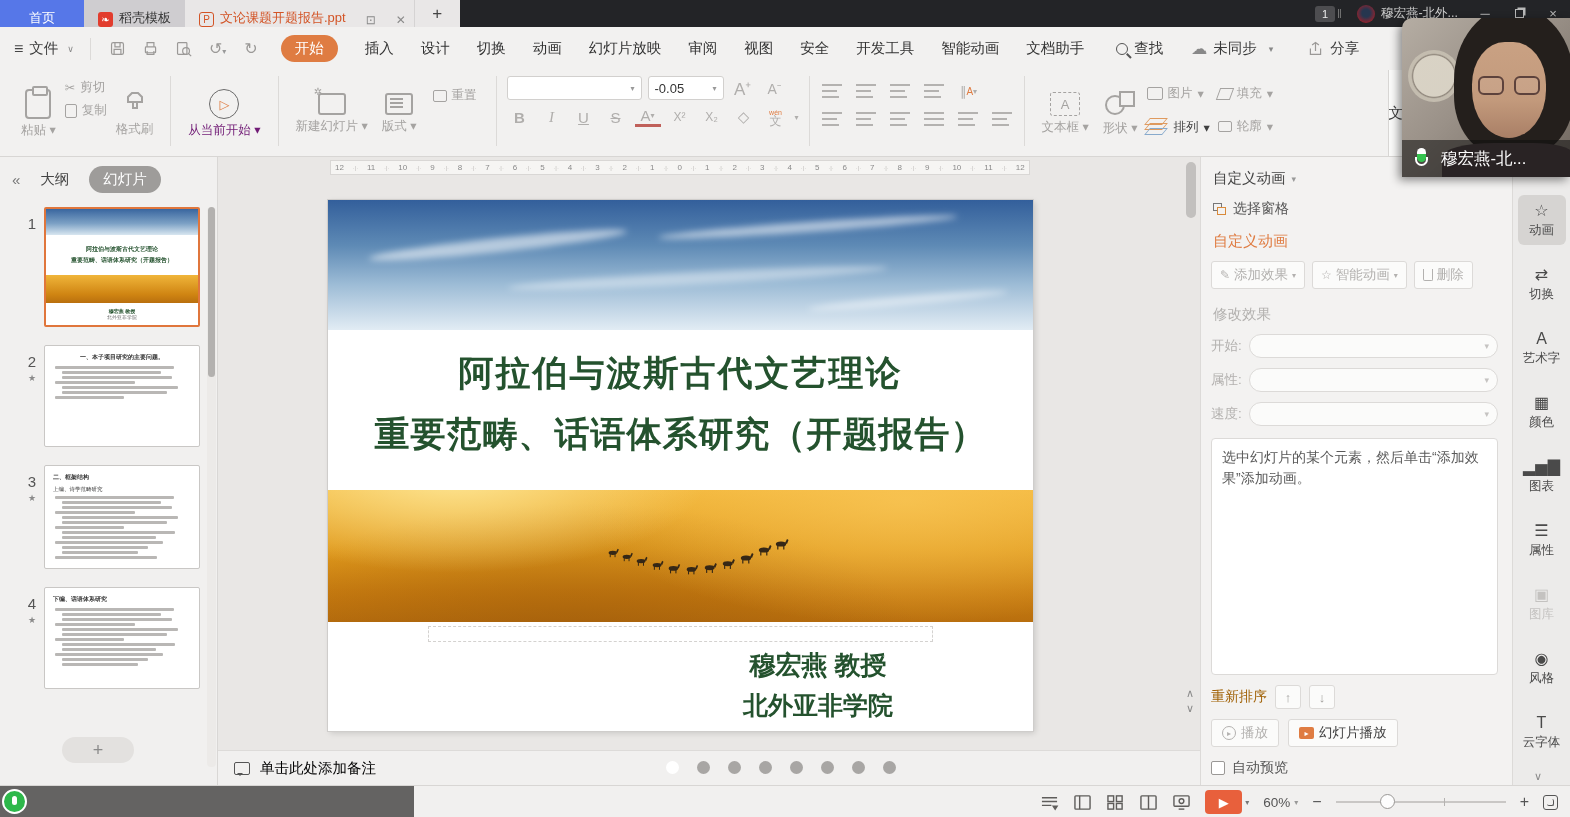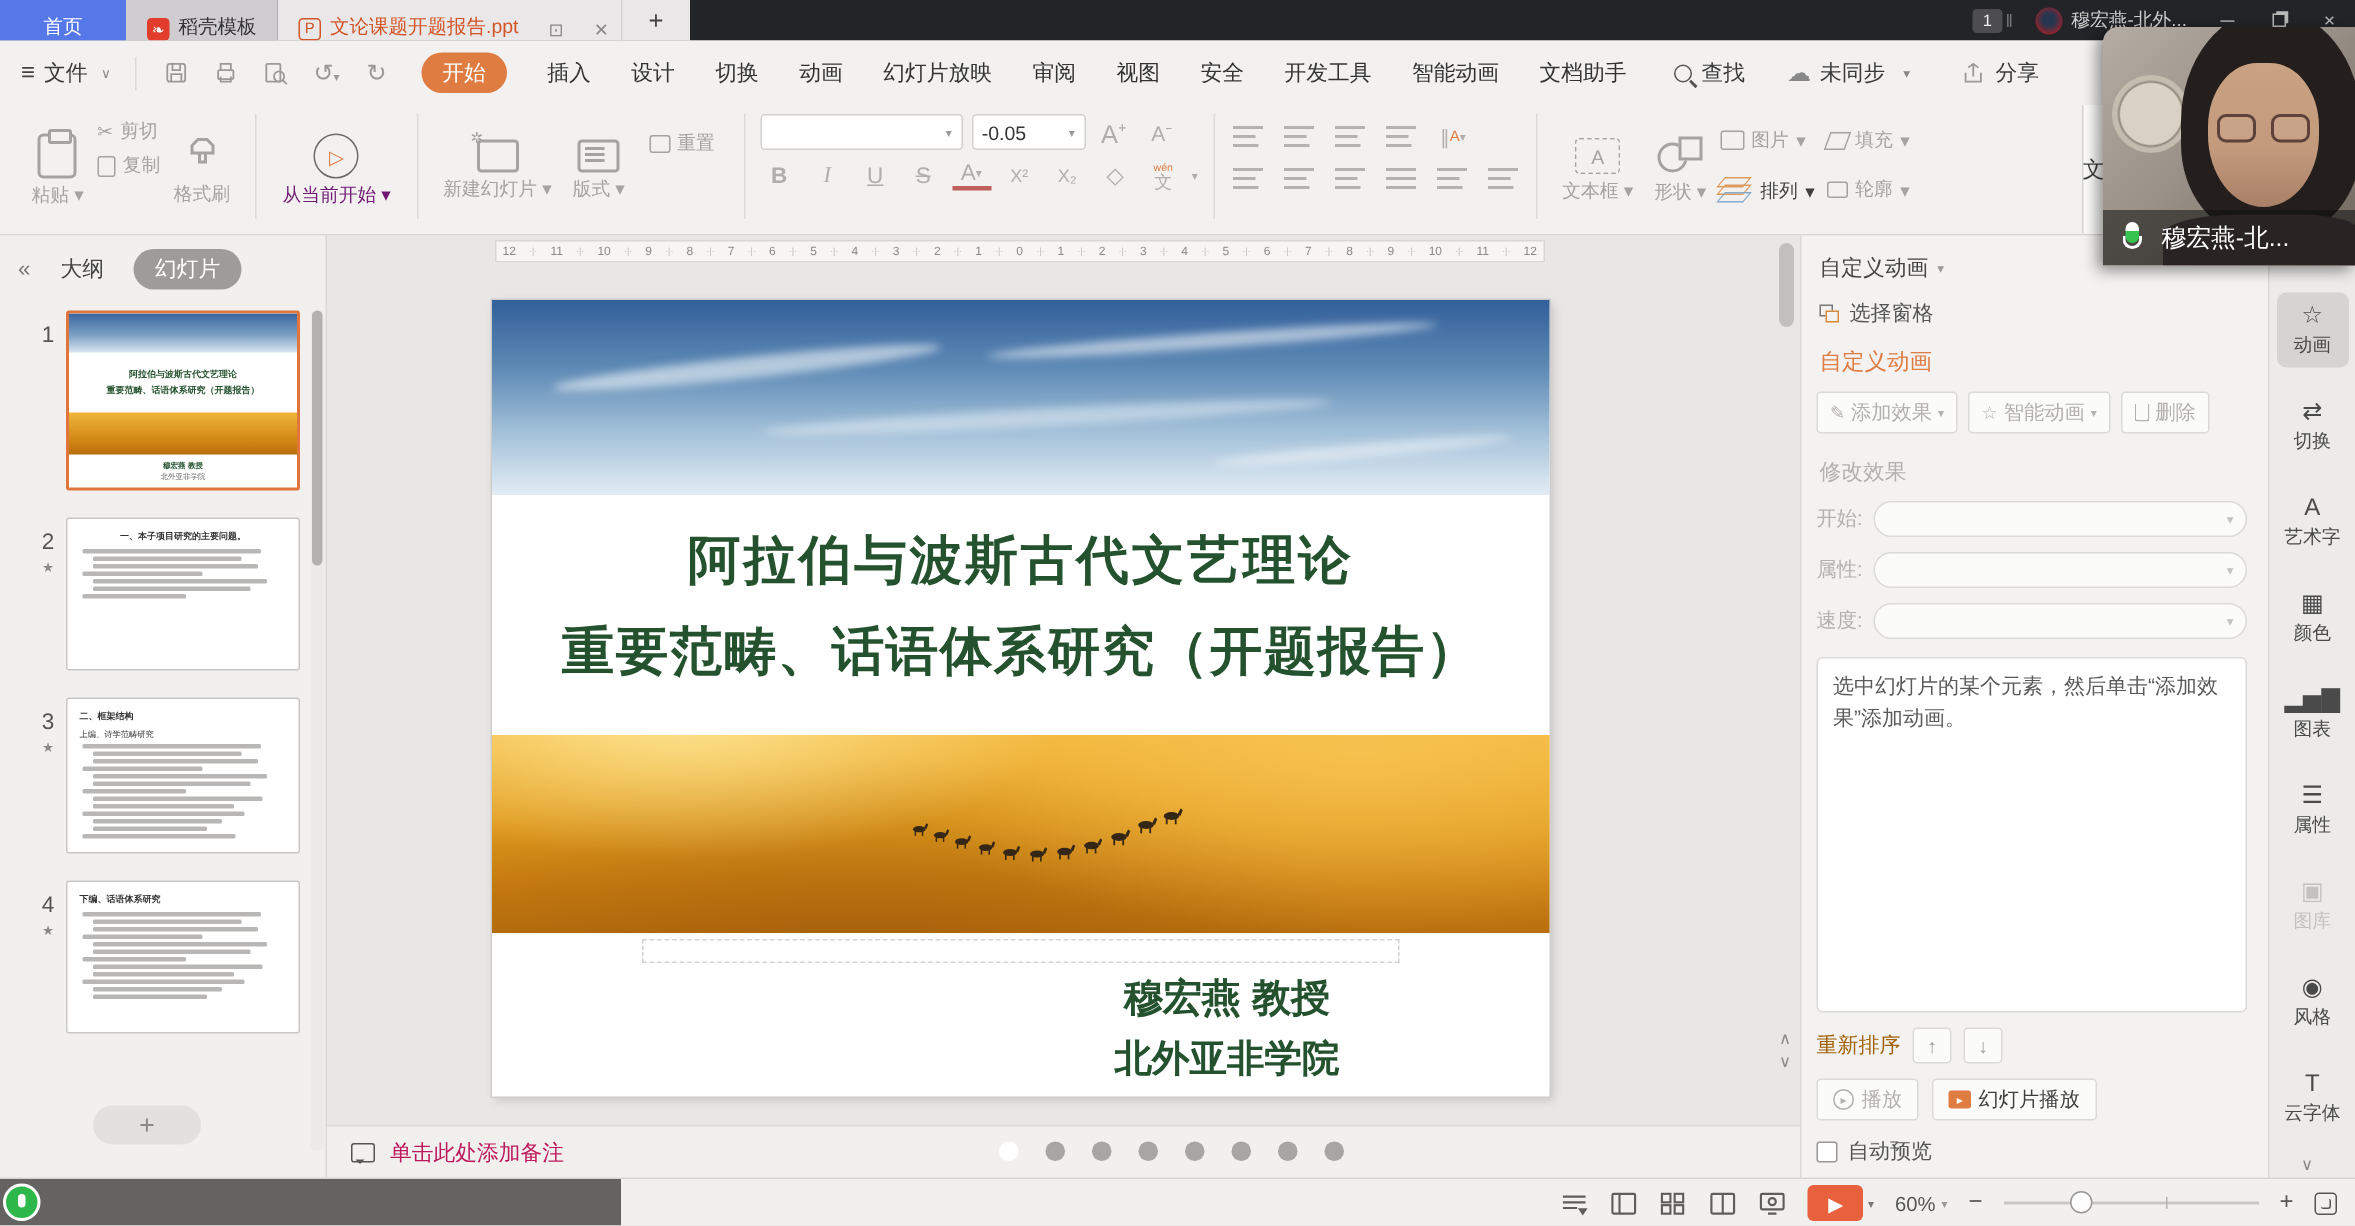--- a/index.html
+++ b/index.html
@@ -129,21 +129,21 @@
 .slide-author{position:absolute;left:330px;top:448px;width:320px;text-align:center;font-family:"DejaVu Serif",serif;font-weight:bold;color:#24522e}
 .slide-author .a1{font-size:26px}
 .slide-author .a2{font-size:25px;margin-top:6px}
 .main-scroll{position:absolute;left:1186px;top:162px;width:10px;height:56px;background:#c2c0be;border-radius:5px}
 .canvas-btns{position:absolute;left:1181px;top:686px;width:18px;color:#8a8a8a;font-size:11px;text-align:center;line-height:15px}
 
 
 #notesbar{position:absolute;left:218px;top:750px;width:982px;height:35px;background:#f1f0ef;border-top:1px solid #dddbd9;display:flex;align-items:center}
 .noteic{width:16px;height:13px;border:1.5px solid #555;border-radius:2px;margin:0 10px 0 16px;position:relative}
 .noteic:after{content:"";position:absolute;left:2px;bottom:-5px;border:3px solid transparent;border-top-color:#555}
-.notetext{font-size:14.5px;color:#be185d}
+.notetext{font-size:14.5px;color:#000000}
 #slide-dots{position:absolute;left:448px;top:10px;display:flex;gap:18px}
 .dot{width:13px;height:13px;border-radius:50%;background:#a8a6a4}
 .dot.active{background:#fff}
 
 
 #animpanel{position:absolute;left:1200px;top:157px;width:312px;height:628px;background:#f3f2f1;border-left:1px solid #dcdad8;padding:10px 14px 8px 10px;display:flex;flex-direction:column;font-size:14px;color:#555}
 .ap-title{display:flex;align-items:center;gap:6px;font-size:14.5px;color:#444;margin:2px 0 12px 2px}
 .ap-row2{display:flex;align-items:center;gap:6px;margin:0 0 12px 2px}
 .selpane-ic{width:14px;height:12px;position:relative}
 .selpane-ic i{position:absolute;width:9px;height:8px;border:1.4px solid #777;background:#f3f2f1}

